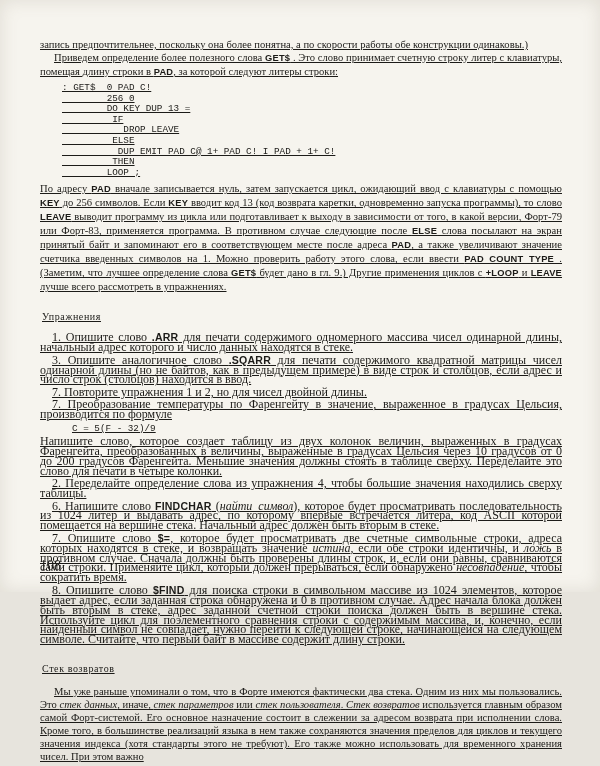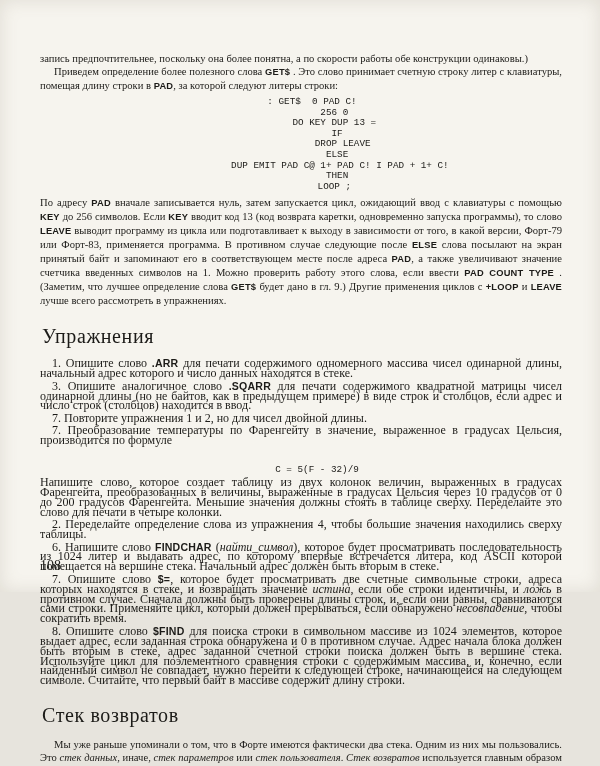--- a/index.html
+++ b/index.html
@@ -5,49 +5,50 @@
   html,body{margin:0;padding:0;}
   body{
     width:600px;height:766px;overflow:hidden;
     background:#e7e4dd;
     font-family:"Liberation Serif",serif;
   }
   .page{
     position:relative;
     width:600px;height:592px;
     box-sizing:border-box;
-    padding:52px 38px 0 40px;
+    padding:38px 38px 0 40px;
     background:#f6f4ee;
     color:#1c1b18;
     box-shadow:inset 0 0 18px rgba(120,110,90,.18);
+    text-decoration:underline;
   }
   .content{width:100%;}
   p{margin:0;text-align:justify;}
   .body-p{font-size:10.6px;line-height:13px;text-indent:14px;}
   .noindent{text-indent:0;}
   .kw{
     font-family:"Liberation Sans",sans-serif;
     font-weight:700;font-size:.88em;letter-spacing:.2px;
   }
   .it{font-style:italic;}
   pre.code{
     font-family:"Liberation Mono","DejaVu Sans Mono",monospace;
     font-size:9.3px;line-height:10.6px;
-    margin:4px 0 4px 22px;white-space:pre;text-align:center;
+    margin:4px 0 4px 22px;white-space:pre;
   }
   h2.section{
     font-family:"Liberation Serif",serif;
-    font-weight:400;font-size:20px;letter-spacing:.6px;
+    font-weight:400;font-size:10px;letter-spacing:.6px;
     margin:18px 0 11px 2px;
   }
   p.ex{font-size:12px;line-height:9.9px;text-indent:12px;margin-bottom:2.5px;}
   p.ex.noindent{text-indent:0;}
   .formula{
     font-family:"Liberation Mono","DejaVu Sans Mono",monospace;
-    font-size:9.3px;line-height:11px;margin:18px 0 3px 32px;text-align:center;
+    font-size:9.3px;line-height:11px;margin:3px 0 3px 32px;
   }
   .pagenum{
     position:absolute;left:40px;bottom:18px;
     font-size:14px;color:#1c1b18;
   }
 </style>
 </head>
 <body>
 
 <div class="page" style="background: rgb(246, 244, 238); color: rgb(28, 27, 24);">

